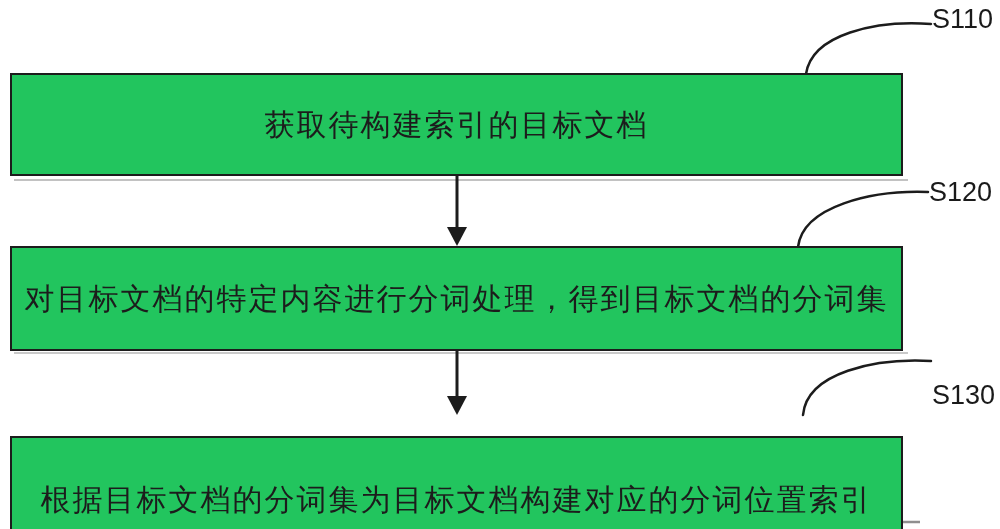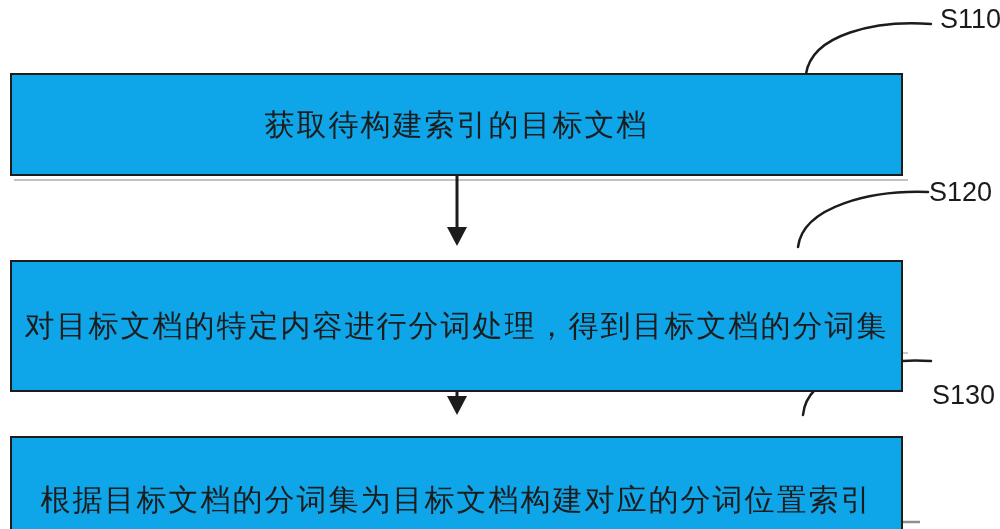--- a/index.html
+++ b/index.html
@@ -21,45 +21,45 @@
     top: 0;
     width: 1000px;
     height: 529px;
   }
   .flow-box {
     position: absolute;
     left: 10px;
     width: 893px;
     box-sizing: border-box;
     border: 2.5px solid #1c1c1c;
-    background: #0ea5e9;
+    background: #22c55e;
     display: flex;
     align-items: center;
     justify-content: center;
     text-align: center;
   }
   .flow-box .box-text {
     font-size: 30px;
     letter-spacing: 2px;
     color: #1c1c1c;
     line-height: 1.2;
     white-space: nowrap;
   }
   #box-step-1 { top: 73px;  height: 103px; }
-  #box-step-2 { top: 246px; height: 132px; margin-top: 14px; }
+  #box-step-2 { top: 246px; height: 105px; }
   #box-step-3 { top: 436px; height: 128px; align-items: center; }
   .step-label {
     position: absolute;
     font-family: "Liberation Sans", "DejaVu Sans", sans-serif;
     font-size: 27px;
     font-weight: 400;
     color: #1a1a1a;
     white-space: nowrap;
   }
-  #label-s110 { left: 932px; top: 4px; margin-left: 8px; }
+  #label-s110 { left: 932px; top: 4px; }
   #label-s120 { left: 929px; top: 177px; text-align: center; }
   #label-s130 { left: 932px; top: 345px; margin-top: 35px; }
 </style>
 </head>
 <body>
 
 <div class="canvas">
 
   <svg class="connector-layer" viewBox="0 0 1000 529" xmlns="http://www.w3.org/2000/svg">
 

